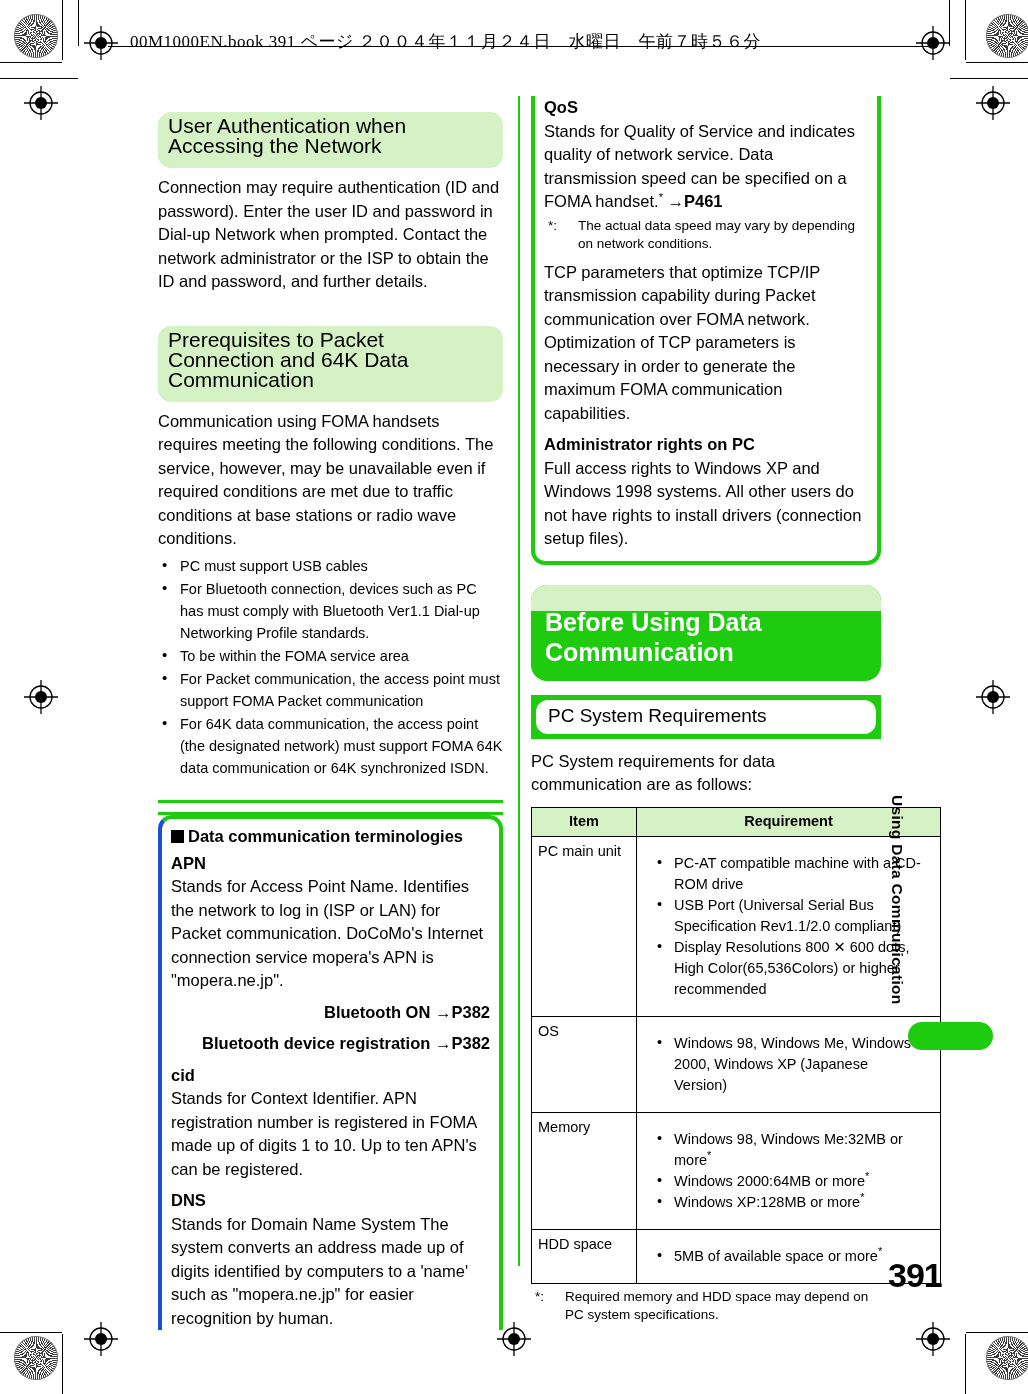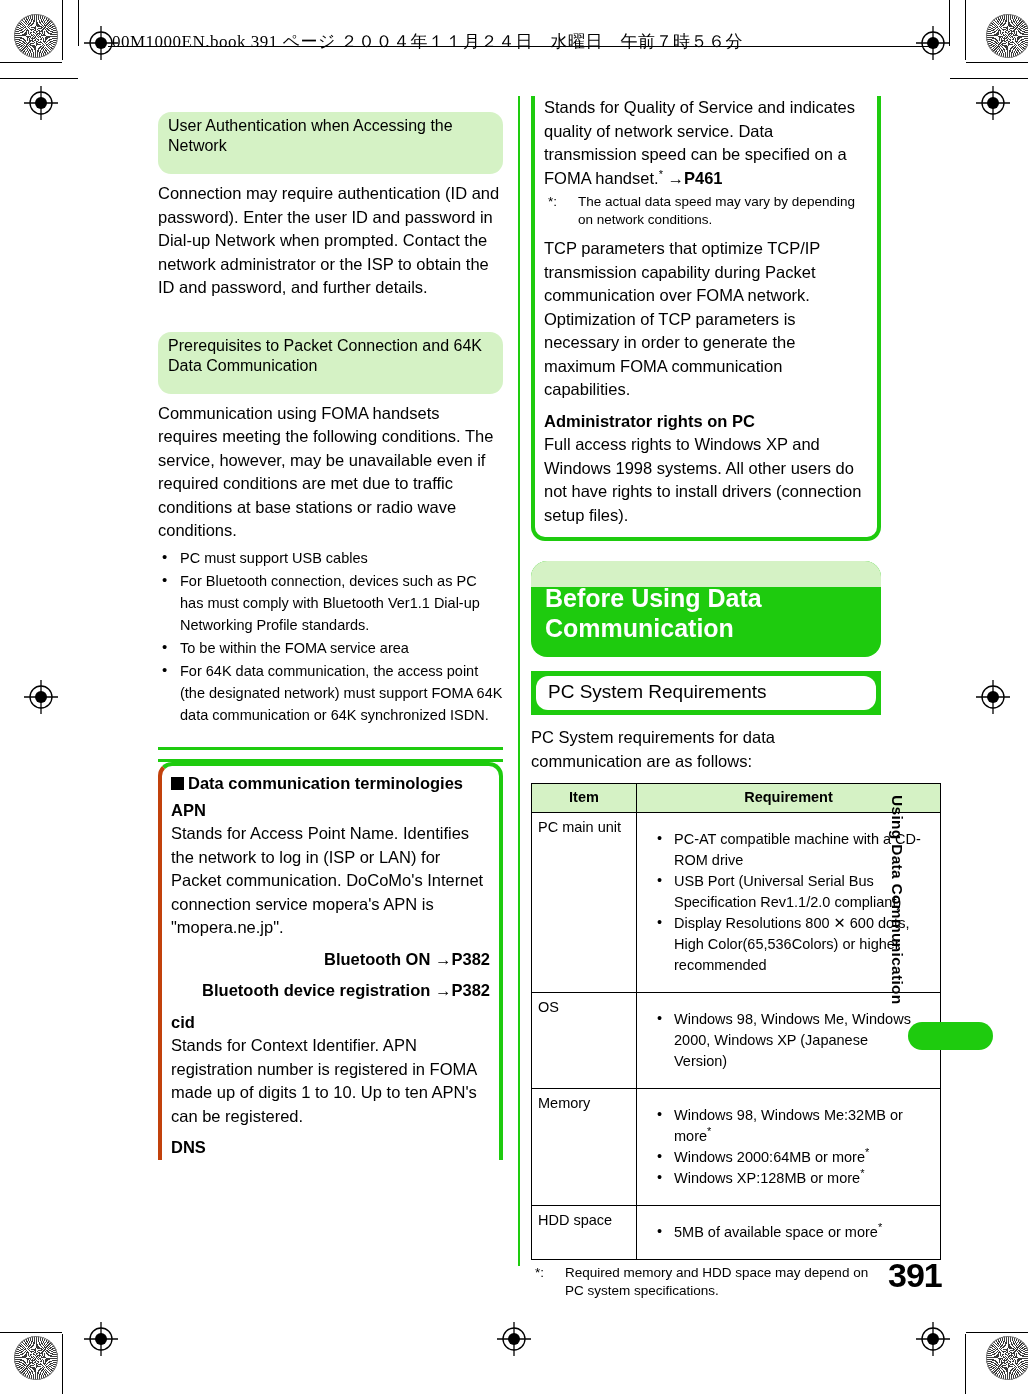--- a/index.html
+++ b/index.html
@@ -27,21 +27,21 @@
   }
   .reg-target {
     position: absolute;
     width: 34px; height: 34px;
   }
   .frame-line { position:absolute; background:#000; }
 
   
   .page-header {
     position: absolute;
-    left: 112px; top: 30px;
+    left: 130px; top: 30px;
     width: 830px;
     font-family: "Liberation Serif", serif;
     font-size: 17px;
     letter-spacing: 0.5px;
     white-space: nowrap;
     color:#000;
   }
   .header-rule {
     position:absolute;
     left: 108px; top: 46px; width: 822px; height: 1px;
@@ -63,22 +63,22 @@
     position: absolute;
     left: 518px; top: 96px;
     width: 2px; height: 1170px;
     background: #1ecb0e;
   }
 
   
   .pill-heading {
     background: #d5f2c5;
     border-radius: 13px;
-    padding: 4px 10px 18px 10px;
-    font-size: 16px;
+    padding: 4px 10px 12px 10px;
+    font-size: 21px;
     line-height: 20px;
     color: #000;
     margin-bottom: 8px;
   }
 
   
   .body-text {
     font-size: 16.5px;
     line-height: 23.5px;
     margin: 0 0 14px 0;
@@ -143,21 +143,21 @@
   }
 
   
   .green-rule-double {
     height: 9px;
     border-top: 3px solid #1ecb0e;
     border-bottom: 3px solid #1ecb0e;
     margin-bottom: 0px;
   }
   .green-box {
-    border-left: 4px solid #c2410c;
+    border-left: 4px solid #1d4ed8;
     border-right: 4px solid #1ecb0e;
     border-top: 4px solid #1ecb0e;
     border-radius: 14px 14px 0 0;
     padding: 8px 9px 0 9px;
     box-sizing: border-box;
   }
   .green-box-continued-right {
     border-left: 4px solid #1ecb0e;
     border-right: 4px solid #1ecb0e;
     border-bottom: 4px solid #1ecb0e;
@@ -369,20 +369,21 @@
 
   <div style="height:18px"></div>
 
   <div class="pill-heading">Prerequisites to Packet Connection and 64K Data Communication</div>
   <p class="body-text tight">Communication using FOMA handsets requires meeting the following conditions. The service, however, may be unavailable even if required conditions are met due to traffic conditions at base stations or radio wave conditions.</p>
 
   <ul class="bullets">
     <li>PC must support USB cables</li>
     <li>For Bluetooth connection, devices such as PC has must comply with Bluetooth Ver1.1 Dial-up Networking Profile standards.</li>
     <li>To be within the FOMA service area</li>
+    <li>For Packet communication, the access point must support FOMA Packet communication</li>
     <li>For 64K data communication, the access point (the designated network) must support FOMA 64K data communication or 64K synchronized ISDN.</li>
   </ul>
 
   <div style="height:20px"></div>
 
   <div class="green-rule-double"></div>
 
   <div class="green-box">
     <div class="box-title">
       <span class="sect-marker"></span><span>Data communication terminologies</span>
@@ -399,26 +400,28 @@
     <p class="term-line">
       <span>Bluetooth device registration</span>
       <span class="arrow">→P382</span>
     </p>
     <div style="height:6px"></div>
 
     <p class="term-name">cid</p>
     <p class="term-def">Stands for Context Identifier. APN registration number is registered in FOMA made up of digits 1 to 10. Up to ten APN's can be registered.</p>
 
     <p class="term-name">DNS</p>
+    <p class="term-def">Stands for Domain Name System The system converts an address made up of digits identified by computers to a 'name' such as "mopera.ne.jp" for easier recognition by human.</p>
   </div>
 </div>
 
 <div class="col-right">
 
   <div class="green-box-continued-right">
+    <p class="term-name">QoS</p>
     <p class="term-def" style="margin-bottom:0"><span>Stands for Quality of Service and indicates quality of network service. Data transmission speed can be specified on a FOMA handset.</span><sup class="star">*</sup> <span class="arrow">→P461</span></p>
 
     <div class="footnote">
       <span class="fmark">*:</span>
       <span>The actual data speed may vary by depending on network conditions.</span>
     </div>
 
     <p class="term-def">TCP parameters that optimize TCP/IP transmission capability during Packet communication over FOMA network. Optimization of TCP parameters is necessary in order to generate the maximum FOMA communication capabilities.</p>
 
     <p class="term-name">Administrator rights on PC</p>

